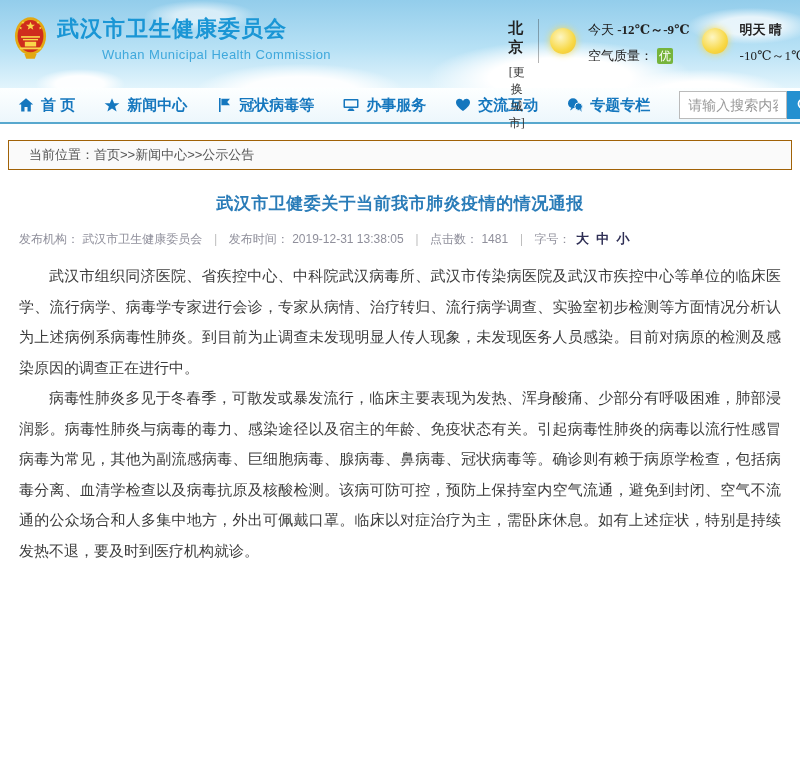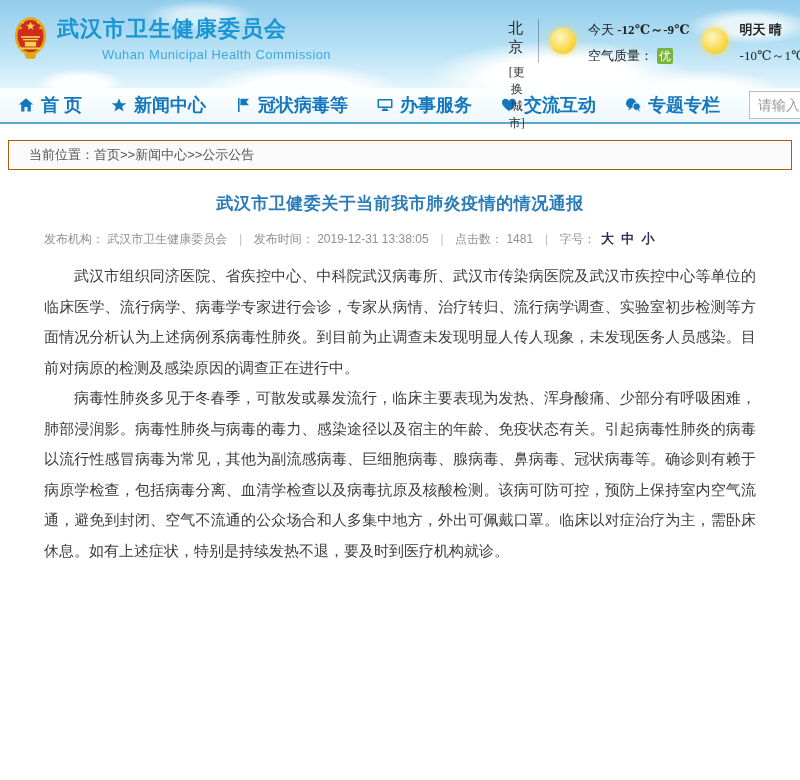--- a/index.html
+++ b/index.html
@@ -19,54 +19,54 @@
       linear-gradient(180deg, #93cdeb 0%, #b7e1f5 55%, #e2f4fc 100%);
   }
   .logo { position: absolute; left: 14px; top: 14px; display: flex; gap: 10px; align-items: center; }
   .emblem { width: 33px; height: 46px; }
   .site-title { font-size: 22px; font-weight: bold; color: var(--site-title-blue, #1a96d5); letter-spacing: 1px; }
   .site-subtitle { font-size: 13px; color: var(--site-subtitle-blue, #3fa8dc); margin-top: 3px; letter-spacing: .4px; margin-left: 45px; }
 
   .weather { position: absolute; top: 16px; left: 508px; display: flex; gap: 12px;
              font-family: "Liberation Serif", "DejaVu Serif", serif; color: #222; }
   .w-city { text-align: center; padding-top: 3px; }
-  .w-city .city { font-size: 15px; font-weight: normal; letter-spacing: 2px; text-align: center; }
+  .w-city .city { font-size: 15px; font-weight: bold; letter-spacing: 2px; text-align: center; }
   .w-city a { font-size: 12px; color: #333; text-decoration: none; display: block; margin-top: 7px; text-align: center; }
   .w-sep { width: 1px; height: 44px; background: rgba(40,40,40,.35); margin-top: 3px; }
   .sun { width: 26px; height: 26px; border-radius: 50%; margin-top: 12px; flex: none;
          background: radial-gradient(circle at 40% 35%, #fdf6c3, #f8d844 60%, #efbe2e);
          box-shadow: 0 0 7px rgba(250,220,80,.95); }
   .w-block { font-size: 13px; padding-top: 5px; white-space: nowrap; }
   .w-block .row { margin-bottom: 8px; }
   .w-block b { font-weight: bold; }
   .aq-badge { display: inline-block; min-width: 16px; height: 16px; line-height: 16px; text-align: center;
               background: var(--badge-green, #76b43c); color: #fff; font-size: 12px; border-radius: 2px;
               margin-left: 4px; padding: 0 2px; }
 
   
   nav { height: 36px; display: flex; align-items: center; padding: 0 12px 0 18px; gap: 29px;
         background: linear-gradient(180deg, #fdffff, #edf7fc);
         border-bottom: 2px solid var(--nav-line, #58a8ce); }
   .nav-item { display: flex; align-items: center; gap: 7px; color: var(--nav-blue, #1577be);
-              font-weight: bold; font-size: 18px; text-decoration: none; cursor: pointer; white-space: nowrap; }
+              font-weight: bold; font-size: 15px; text-decoration: none; cursor: pointer; white-space: nowrap; }
   .nav-item svg { width: 16px; height: 16px; fill: var(--nav-blue, #1577be); flex: none; }
   .search { margin-left: auto; display: flex; }
   .search input { width: 108px; height: 28px; border: 1px solid #bbb; padding: 0 8px; font-size: 14px;
                   color: #333; outline: none; background: #fff; }
   .search input::placeholder { color: #999; }
   .search button { width: 34px; height: 28px; background: var(--search-btn-blue, #2490d0); border: none;
                    display: flex; align-items: center; justify-content: center; cursor: pointer; }
 
   
   .breadcrumb-bar { margin: 16px 8px 0; height: 30px; line-height: 28px; background: #fafafa;
                     border: 1px solid #a16207; padding-left: 20px; font-size: 13px; color: #555; }
   .breadcrumb-bar .crumb-path { cursor: pointer; }
 
   
-  main { padding: 0 44px; }
+  main { padding: 0 19px; }
   .article-title { text-align: center; font-size: 17px; font-weight: bold;
                    color: var(--article-title-blue, #2a7cb8); margin-top: 22px; letter-spacing: .5px; }
   .meta { text-align: left; font-size: 12px; color: #8f8f9b; margin-top: 15px; white-space: nowrap; }
   .meta .sep { margin: 0 4px; color: #aaa; }
   .meta .fs { font-weight: bold; color: #2f2f55; cursor: pointer; margin: 0 2px; font-size: 13px; }
   article { margin-top: 13px; }
   article p { font-size: 15px; line-height: 30.5px; text-align: justify; text-indent: 2em;
               color: #3c3c3c; font-family: "Liberation Serif", "DejaVu Serif", serif; }
   article p.date { text-align: center; text-indent: 0; margin-top: 28px; }
 </style>

